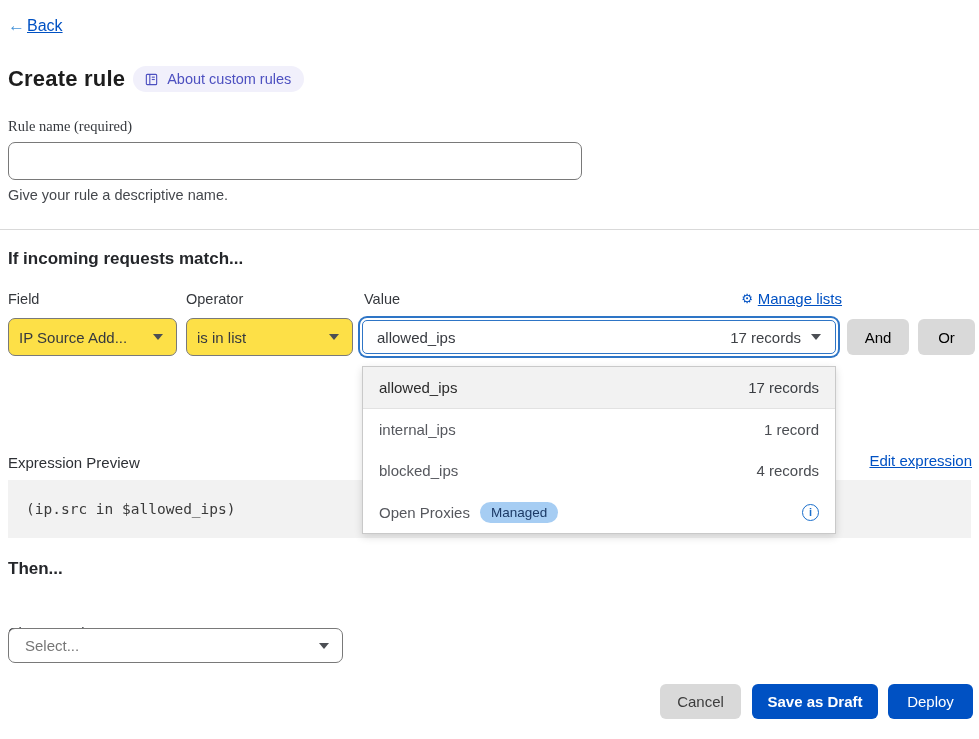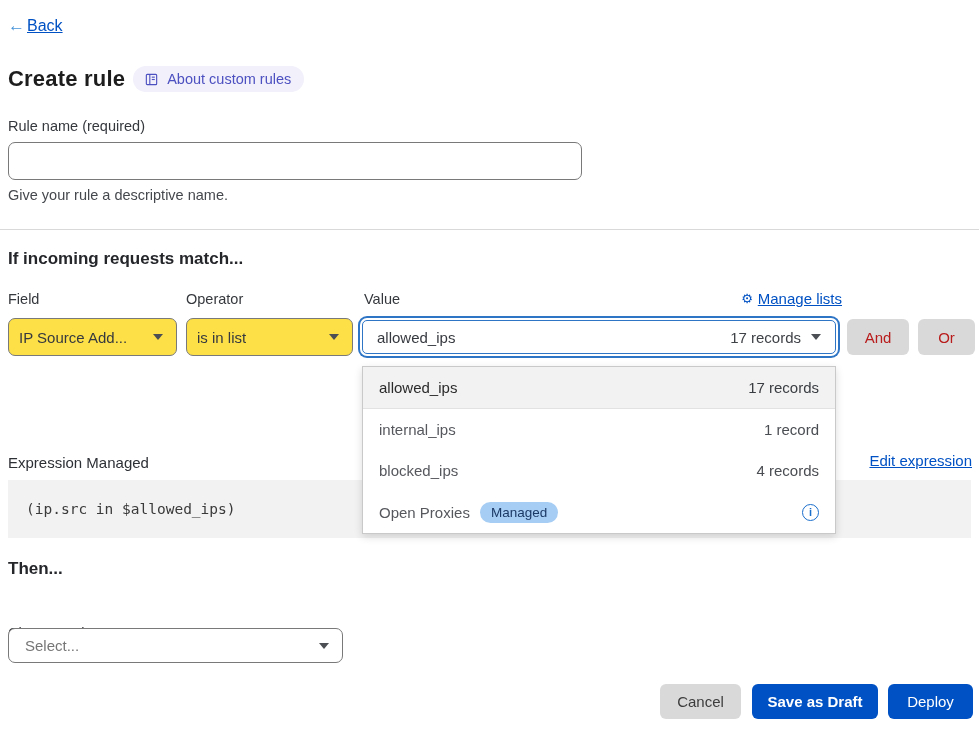--- a/index.html
+++ b/index.html
@@ -14,21 +14,21 @@
   .back-link .back-text { text-decoration:underline; }
 
   .page-title-row { position:absolute; left:8px; top:66px; display:flex; align-items:center; gap:8px; }
   .page-title { font-size:22px; font-weight:700; color:#1d1d1d; letter-spacing:.2px; }
   .about-badge { display:inline-flex; align-items:center; gap:8px; background:#f1f0fb; color:#4d50c0;
     font-size:14.5px; padding:5px 13px 5px 11px; border-radius:14px; cursor:pointer; }
   .about-badge svg { display:block; }
 
   
   .field-label { font-size:14.5px; color:#35383d; }
-  .rule-name-label { position:absolute; left:8px; top:118px; }
+  .rule-name-label { position:absolute; left:8px; top:118px;font-family:Liberation Serif, serif; }
   .rule-name-input { position:absolute; left:8px; top:142px; width:574px; height:38px;
     border:1px solid #797979; border-radius:7px; font-size:15px; padding:0 12px; color:#222; background:#fff; }
   .rule-name-help { position:absolute; left:8px; top:187px; font-size:14.5px; color:#45484d; }
 
   .divider { position:absolute; left:0; top:229px; width:979px; height:1px; background:#d9d9d9; }
 
   
   .match-heading { position:absolute; left:8px; top:249px; font-size:17px; font-weight:700; color:#24262a; }
   .col-label { position:absolute; top:291px; font-size:14.5px; color:#35383d; }
   .lbl-field { left:8px; } .lbl-operator { left:186px; } .lbl-value { left:364px; }
@@ -47,21 +47,21 @@
     border-top:6.5px solid #4c4f54; flex:0 0 auto; margin-left:10px; }
   .select-box .txt { white-space:nowrap; overflow:hidden; text-overflow:ellipsis; }
 
   .value-select { position:absolute; left:362px; top:320px; width:474px; height:34px;
     border:1px solid #2e75c6; border-radius:5px; background:#fff;
     box-shadow:0 0 0 2px #fff, 0 0 0 4px #2e75c6;
     display:flex; align-items:center; padding:0 14px; font-size:15px; color:#36393f; cursor:pointer; }
   .value-select .records { margin-left:auto; color:#3f4247; }
 
   .andor-btn { position:absolute; top:319px; height:36px; background:#d9d9d9; border:none; border-radius:6px;
-    font-size:15px; color:#b91c1c; font-family:inherit; cursor:pointer; }
+    font-size:15px; color:#000000; font-family:inherit; cursor:pointer; }
   .btn-and { left:847px; width:62px; }
   .btn-or  { left:918px; width:57px; }
 
   
   .list-dropdown { position:absolute; left:362px; top:366px; width:474px; background:#fff;
     border:1px solid #c9c9c9; box-shadow:0 3px 8px rgba(0,0,0,.14); z-index:5; }
   .list-row { height:41.5px; display:flex; align-items:center; padding:0 16px; font-size:15px;
     color:#56585e; cursor:pointer; background:#fff; }
   .list-row.selected { background:#f2f2f2; border-bottom:1px solid #e2e2e2; color:#2b2b2b; }
   .list-row .row-name { white-space:nowrap; }
@@ -167,21 +167,21 @@
       <span class="row-name">blocked_ips</span>
       <span class="row-count">4 records</span>
     </div>
     <div class="list-row">
       <span class="row-name">Open Proxies</span>
       <span class="managed-pill">Managed</span>
       <span class="info-icon">i</span>
     </div>
   </div>
 
-  <div class="expr-label">Expression Managed</div>
+  <div class="expr-label">Expression Preview</div>
   <a class="edit-expression">Edit expression</a>
   <div class="code-block">
     <code>(ip.src in $allowed_ips)</code>
   </div>
 
   <div class="then-heading">Then...</div>
   <div class="action-label">Choose action</div>
   <div class="action-select">
     <span class="txt">Select...</span>
     <span class="caret"></span>

